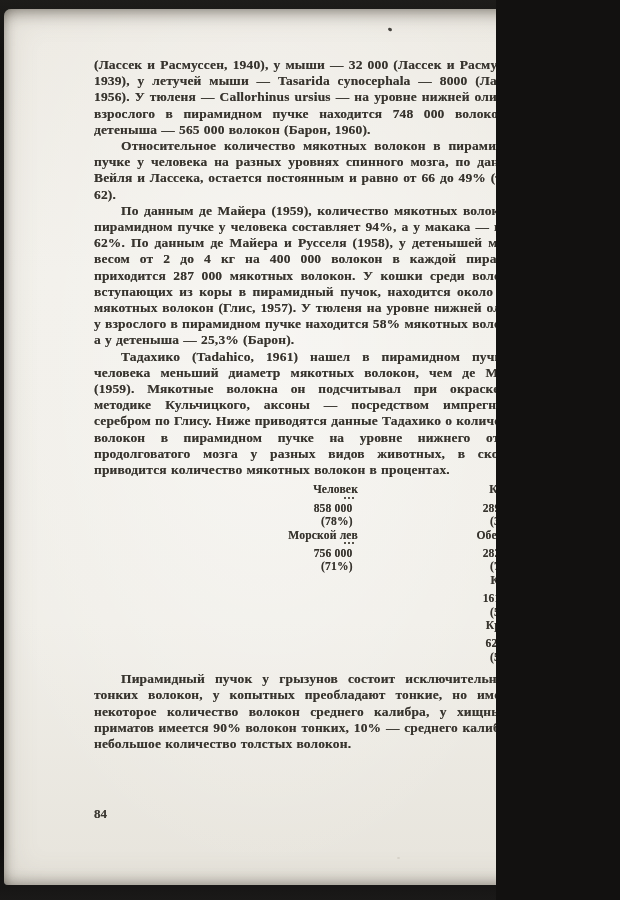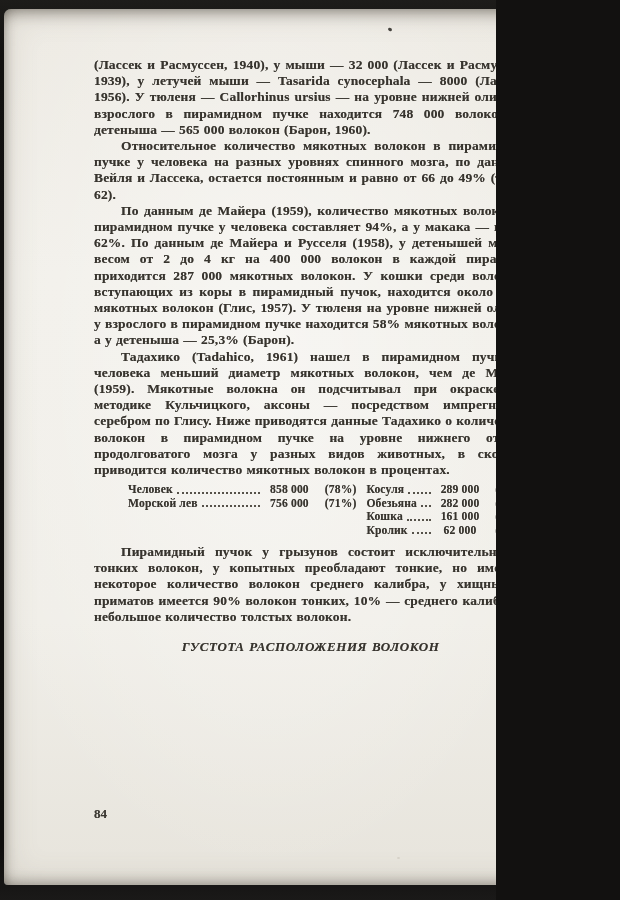--- a/index.html
+++ b/index.html
@@ -77,38 +77,37 @@
     display: flex;
     margin: 5px 0 7px 0;
     font-size: 11.6px;
     line-height: 13.4px;
     text-align: left;
     word-spacing: 0;
   }
   .fiber-col { display: flex; flex-direction: column; }
   .fiber-col.left  { width: 230px; margin-left: 34px; }
   .fiber-col.right { flex: 1; margin-left: 10px; }
-  .fiber-row { display: flex; align-items: flex-end; }
+  .fiber-row { display: flex; align-items: flex-end; flex-direction: column; }
   .fiber-row .animal { white-space: pre; }
   .fiber-row .leader {
     flex: 1;
     margin: 0 4px 3px 4px;
     border-bottom: 2px dotted #56524a;
     min-width: 10px;
   }
   .fiber-row .num {
     min-width: 50px;
     text-align: center;
     white-space: pre;
   }
   .fiber-row .pct {
     margin-left: 5px;
     min-width: 37px;
     white-space: pre;
-    text-align: right;
   }
   .section-heading {
     margin: 14px 0 12px 0;
     text-align: center;
     text-indent: 0;
     font-style: italic;
     font-size: 13px;
     letter-spacing: 0.6px;
     word-spacing: 1px;
   }
@@ -188,21 +187,20 @@
             <span class="leader"></span>
             <span class="num">62 000</span>
             <span class="pct">(55%)</span>
           </div>
         </div>
       </div>
 
       <p class="para">Пирамидный пучок у грызунов состоит исключительно из тонких волокон, у копытных преобладают тонкие, но имеется некоторое количество волокон среднего калибра, у хищных и приматов имеется 90% волокон тонких, 10% — среднего калибра и небольшое количество толстых волокон.</p>
 
 
-      <p class="para section-heading">ГУСТОТА РАСПОЛОЖЕНИЯ ВОЛОКОН</p>
 
 
     </div>
 
     <div class="page-number">84</div>
 
   </div>
 
 </div>
 

